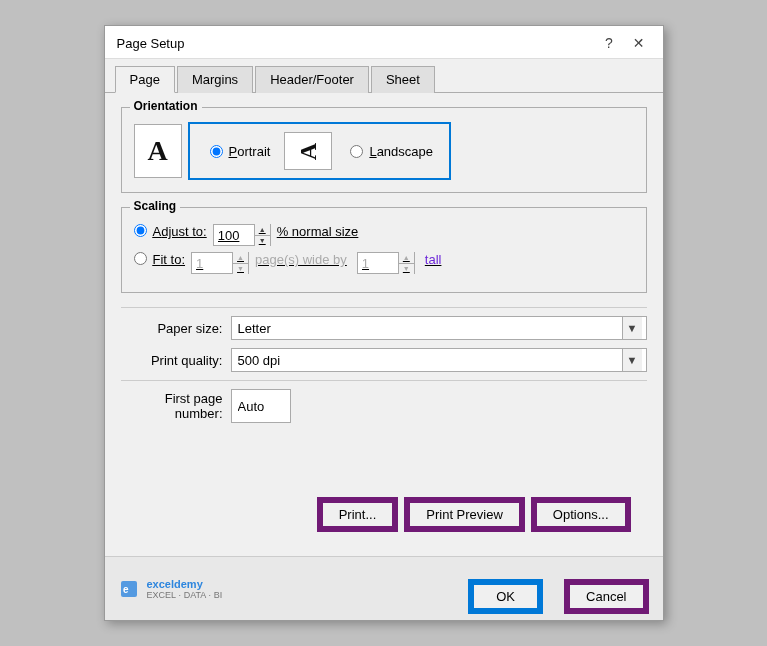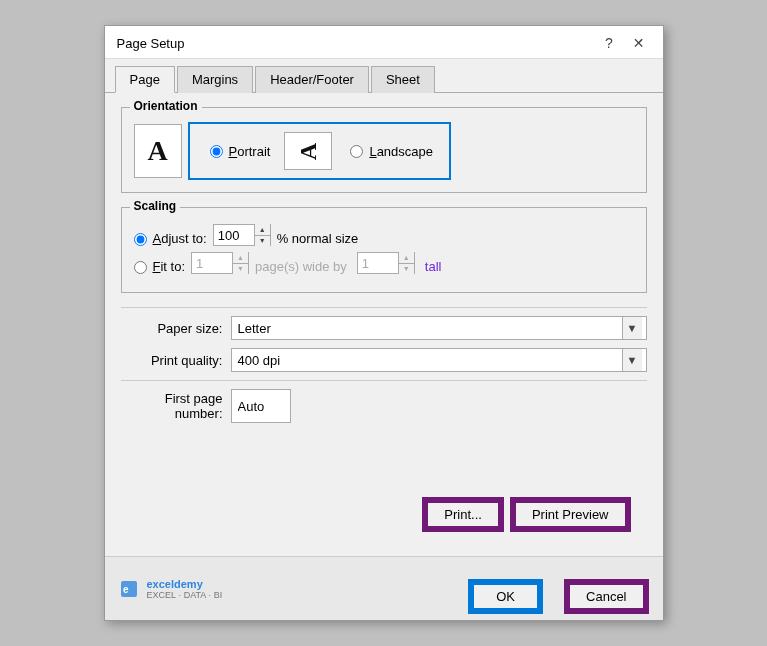--- a/index.html
+++ b/index.html
@@ -149,23 +149,24 @@
       font-family: serif;
       font-size: 24px;
       font-weight: bold;
       color: #111;
     }
     .scaling-row {
       margin-top: 6px;
     }
     .scaling-line {
       display: flex;
-      align-items: flex-end;
+      align-items: flex-start;
       gap: 6px;
       margin-bottom: 6px;
+      text-decoration: underline;
     }
     .number-input-wrap {
       display: flex;
       align-items: center;
       border: 1px solid #aaa;
       background: white;
       height: 22px;
     }
     .number-input {
       width: 40px;
@@ -408,40 +409,41 @@
           <span>Letter</span>
           <div class="dropdown-arrow">▼</div>
         </div>
       </div>
     </div>
 
     <div class="property-row">
       <span class="property-label">Print quality:</span>
       <div class="property-value">
         <div class="dropdown">
-          <span>400 dpi</span>
+          <span>500 dpi</span>
           <div class="dropdown-arrow">▼</div>
         </div>
       </div>
     </div>
 
     <hr class="section-divider">
 
     <div class="property-row">
       <span class="property-label">First page number:</span>
       <div class="property-value">
         <input type="text" class="first-page-input" value="Auto" style="">
       </div>
     </div>
 
     <div style="height: 60px;"></div>
 
     <div class="bottom-buttons">
       <button class="btn">Print...</button>
       <button class="btn">Print Preview</button>
+      <button class="btn">Options...</button>
     </div>
   </div>
 
   <div class="footer-bar">
     <div class="footer-logo">
       <svg class="footer-logo-icon" viewBox="0 0 20 20" width="20" height="20">
         <rect x="2" y="2" width="16" height="16" rx="2" fill="#2e86de" opacity="0.8"></rect>
         <text x="4" y="14" font-size="10" fill="white" font-family="Arial" font-weight="bold">e</text>
       </svg>
       <div>

